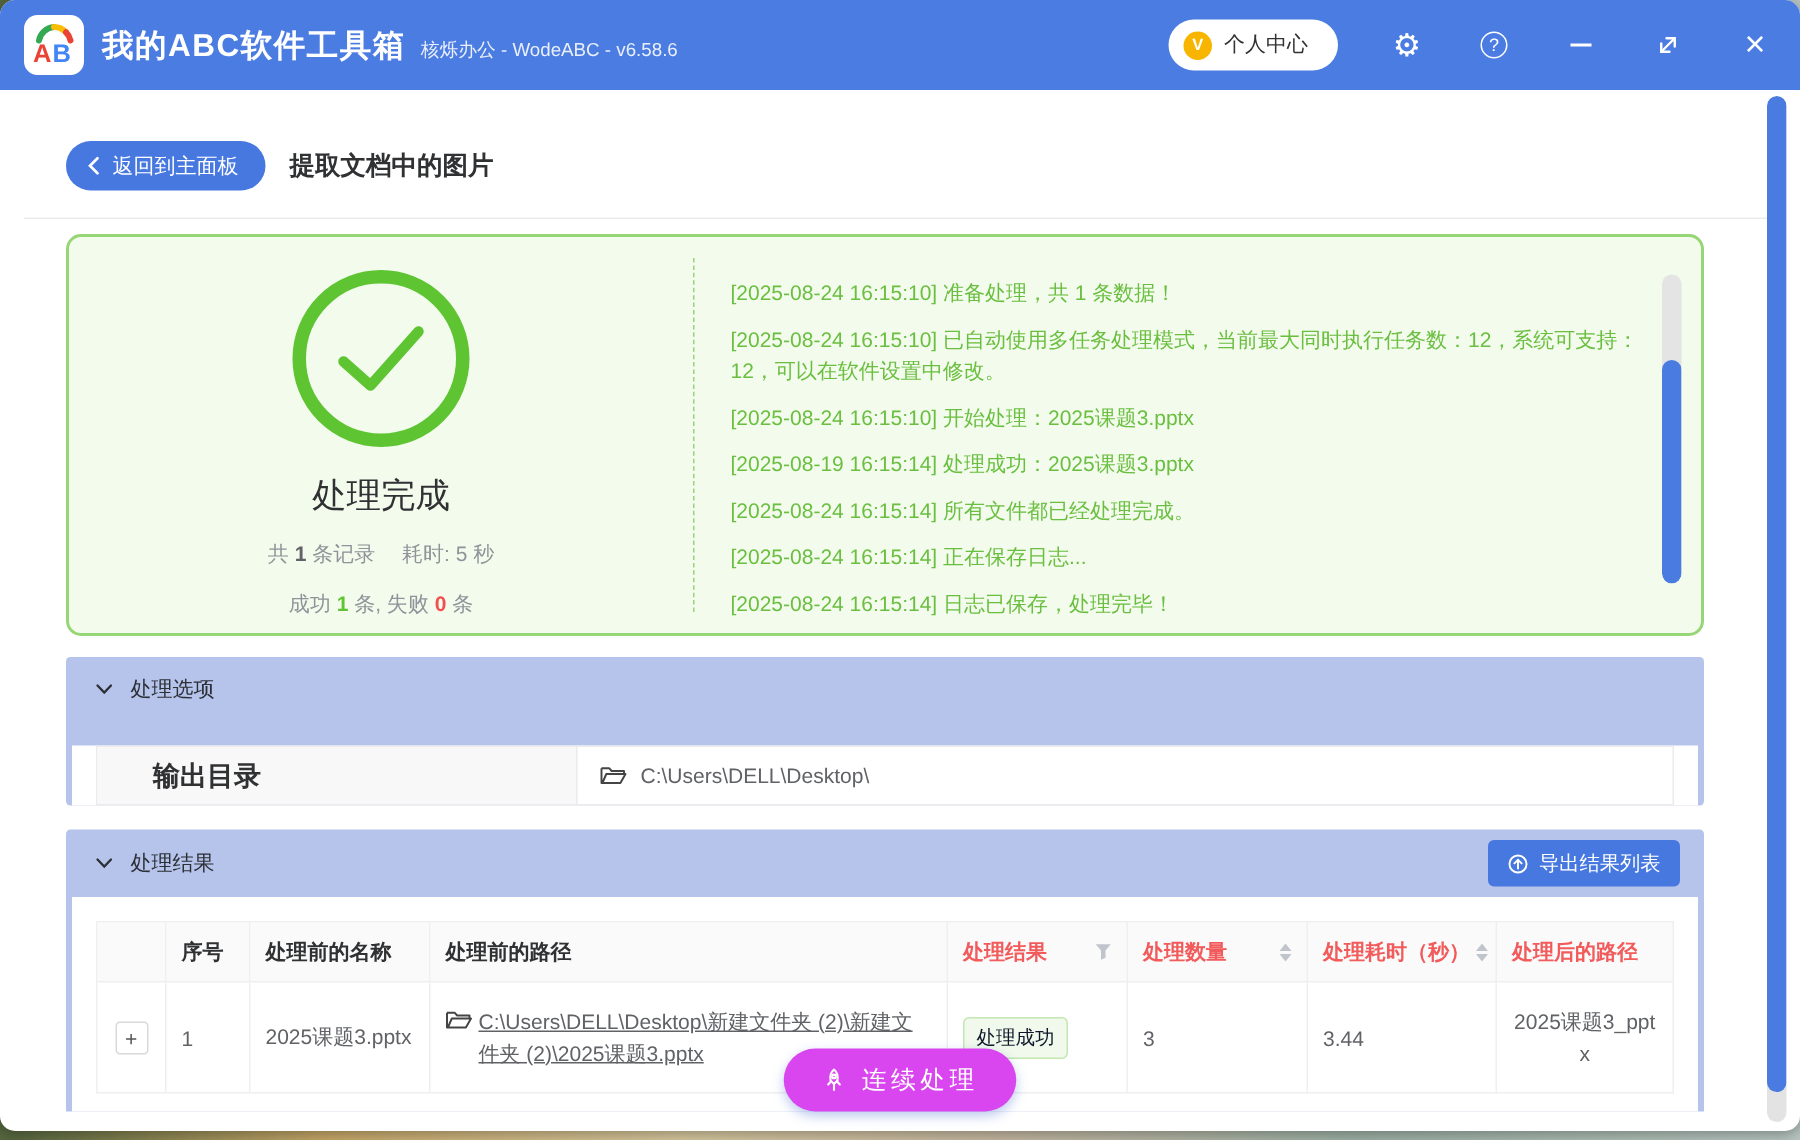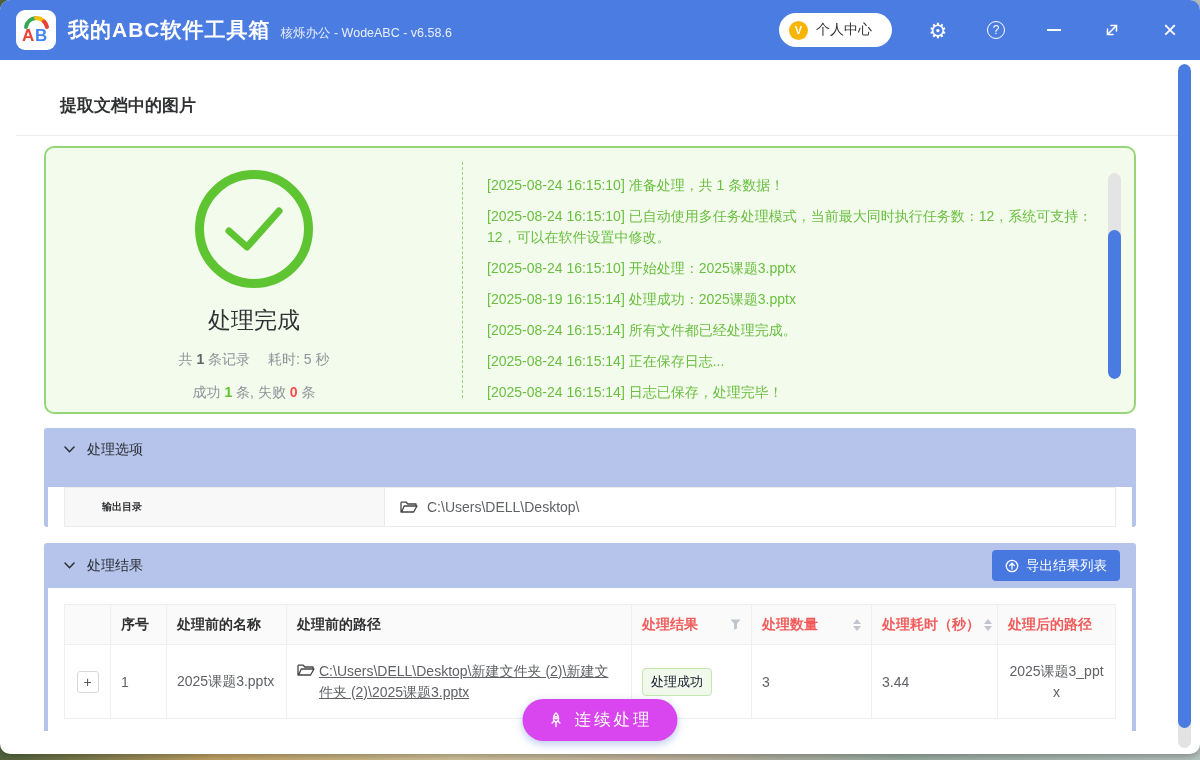--- a/index.html
+++ b/index.html
@@ -55,21 +55,21 @@
 
   
   .section { margin:14px 64px 0 44px; background:#b6c3ea; border-radius:3px; }
   .section-header { height:43px; display:flex; align-items:center; padding:0 16px 0 20px; cursor:pointer; }
   .section-title { font-size:14px; color:#2b2f36; margin-left:12px; }
   .section-body { margin:0 4px 4px 4px; background:#fff; }
   .chevron-down svg { display:block; }
 
   
   .opt-row { margin:16px; height:40px; display:flex; border:1px solid #ebebeb; }
-  .opt-label { flex:0 0 320px; background:#f8f8f9; border-right:1px solid #ebebeb; display:flex; align-items:center; padding-left:37px; font-size:10px; font-weight:bold; color:#303133; }
+  .opt-label { flex:0 0 320px; background:#f8f8f9; border-right:1px solid #ebebeb; display:flex; align-items:center; padding-left:37px; font-size:18px; font-weight:bold; color:#303133; }
   .opt-value { flex:1; display:flex; align-items:center; padding-left:15px; gap:9px; font-size:14px; color:#606266; cursor:pointer; }
 
   
   .section.results { height:188px; overflow:hidden; border-radius:3px 3px 0 0; }
   .section.results .section-header { height:45px; }
   .export-results-btn { margin-left:auto; background:#4678e0; color:#fff; border:none; border-radius:4px;
     height:31px; display:inline-flex; align-items:center; gap:7px; padding:0 13px; font-size:13.5px; cursor:pointer; font-family:inherit; }
   .section.results .section-body { margin-bottom:0; min-height:160px; padding:16px 16px 0 16px; }
 
   table.results-table { width:100%; border-collapse:collapse; table-layout:fixed; }
@@ -140,20 +140,26 @@
             <polyline points="3.5,7 3.5,12.5 9,12.5"></polyline>
         </svg>
       </div>
       <div class="tb-icon">
           <span class="close-glyph">×</span>
         </div>
     </div>
   </div>
 
   <div class="page-header">
+    <button class="back-btn">
+      <svg width="9" height="13" viewBox="0 0 9 13" fill="none" stroke="#fff" stroke-width="1.8" stroke-linecap="round">
+          <polyline points="7,1.5 2,6.5 7,11.5"></polyline>
+        </svg>
+      <span>返回到主面板</span>
+    </button>
     <span class="page-title">提取文档中的图片</span>
   </div>
   <div class="divider"></div>
 
   <div class="status-panel">
     <div class="status-left">
       <div class="ok-circle">
         <svg width="62" height="48" viewBox="0 0 62 48" fill="none" stroke="#5ec432" stroke-width="7" stroke-linecap="round" stroke-linejoin="round">
             <polyline points="6,26 24,42 56,6"></polyline>
           </svg>

